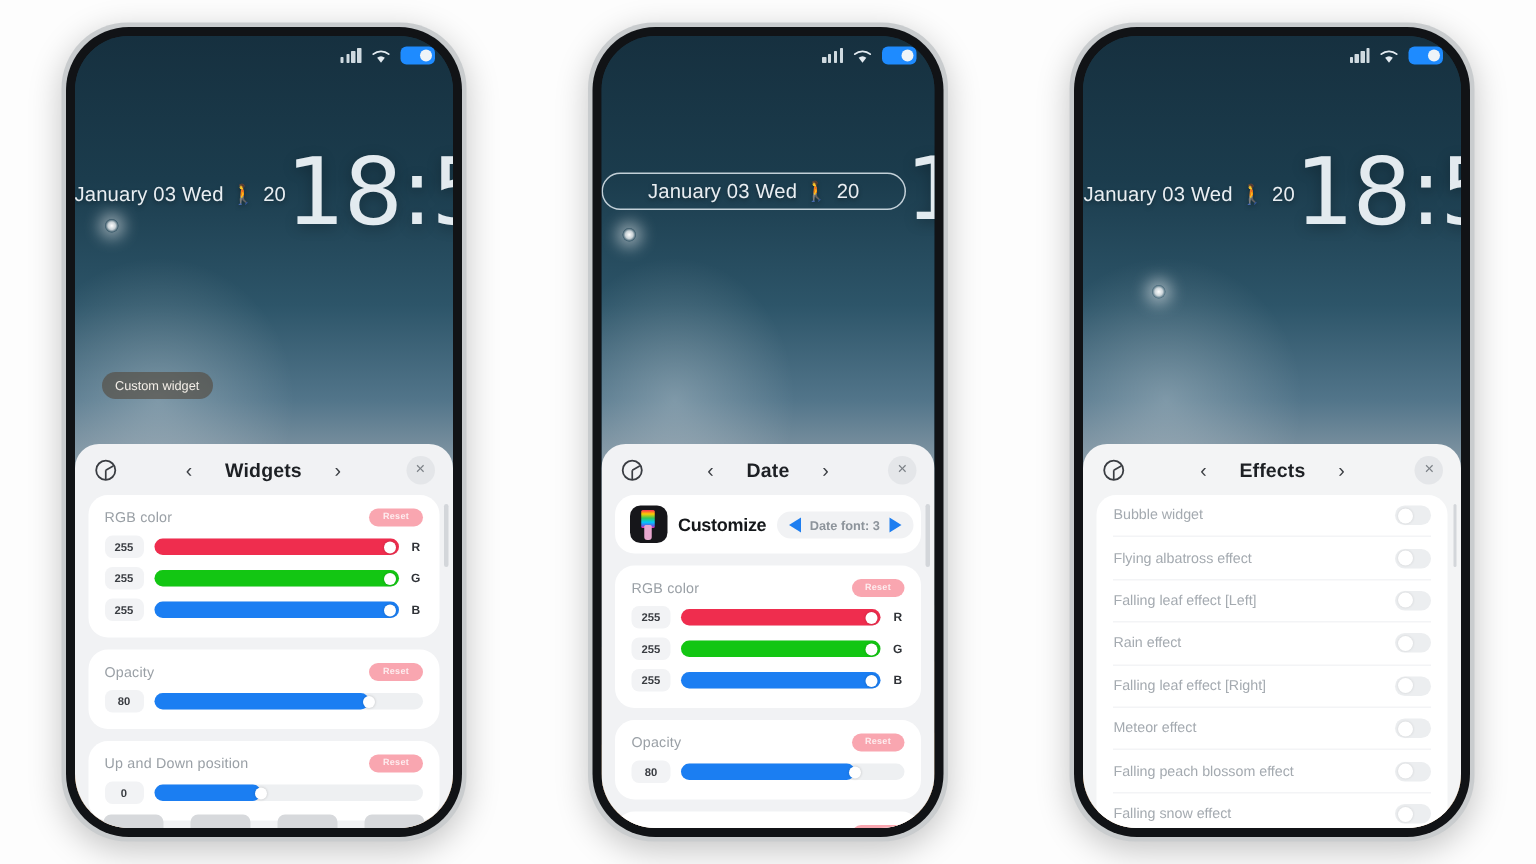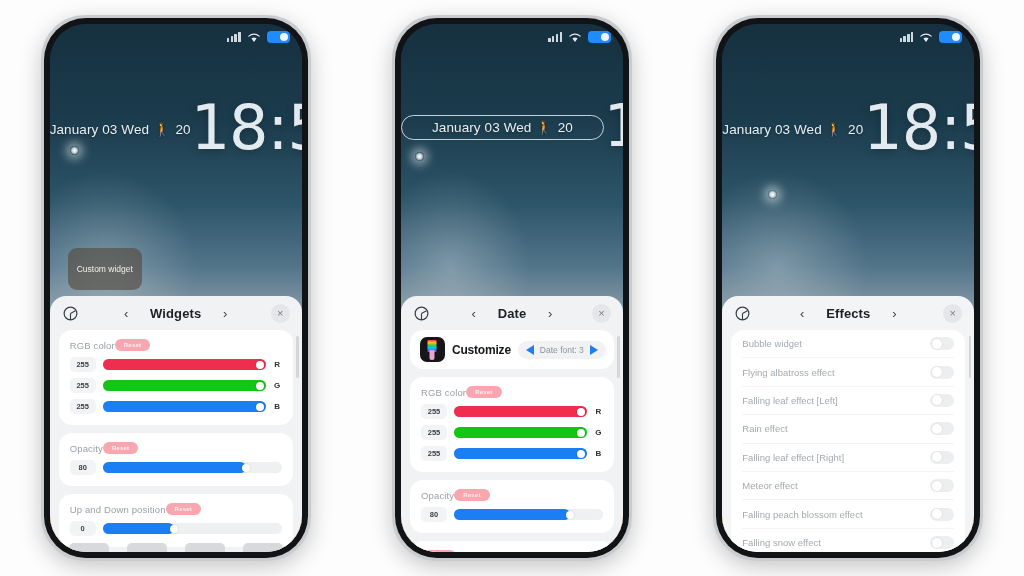--- a/index.html
+++ b/index.html
@@ -135,21 +135,21 @@
     text-shadow: 0 2px 9px rgba(0,0,0,0.26);
   }
   .phone2 .bigclock { font-size: 58px; }
 
   .customwidget {
     position: absolute; left: 18px; top: 224px;
     z-index: 5;
     background: rgba(84,72,60,0.62);
     color: #f3eee7;
     font-size: 8.5px;
-    padding: 16px 9px;
+    padding: 4px 9px;
     border-radius: 9px;
     white-space: nowrap;
     backdrop-filter: blur(2px);
   }
 
   
   .sheet {
     position: absolute; left: 0; right: 0; bottom: 0;
     height: 256px;
     background: #f1f2f4;
@@ -204,21 +204,21 @@
   }
 
   
   .card {
     background: #ffffff;
     border-radius: 13px;
     padding: 9px 11px 11px;
     margin-bottom: 8px;
   }
   .card-head {
-    display: flex; align-items: center; 
+    display: flex; align-items: center; justify-content: space-between;
     margin-bottom: 6px;
   }
   .card-label {
     font-size: 9.5px; color: #9aa0a6; letter-spacing: .15px;
   }
   .reset {
     background: #f9a6b0;
     color: #fdeef0;
     font-size: 6px;
     font-weight: 700;
@@ -292,21 +292,21 @@
   }
   .cz-name {
     font-size: 12px; font-weight: 700; color: #14171a;
     letter-spacing: -.2px;
   }
   .fontpicker {
     margin-left: auto;
     background: #f1f2f4;
     border-radius: 9px;
     padding: 4px 8px;
-    display: flex; align-items: center; gap: 6px;
+    display: flex; align-items: center; gap: 6px; font-weight: bold;
   }
   .tri {
     width: 0; height: 0;
     border-top: 5px solid transparent;
     border-bottom: 5px solid transparent;
   }
   .tri.left  { border-right: 8px solid #1e7ef0; }
   .tri.right { border-left: 8px solid #1e7ef0; }
   .fp-text { font-size: 8.5px; color: #8d949b; white-space: nowrap; }
 

